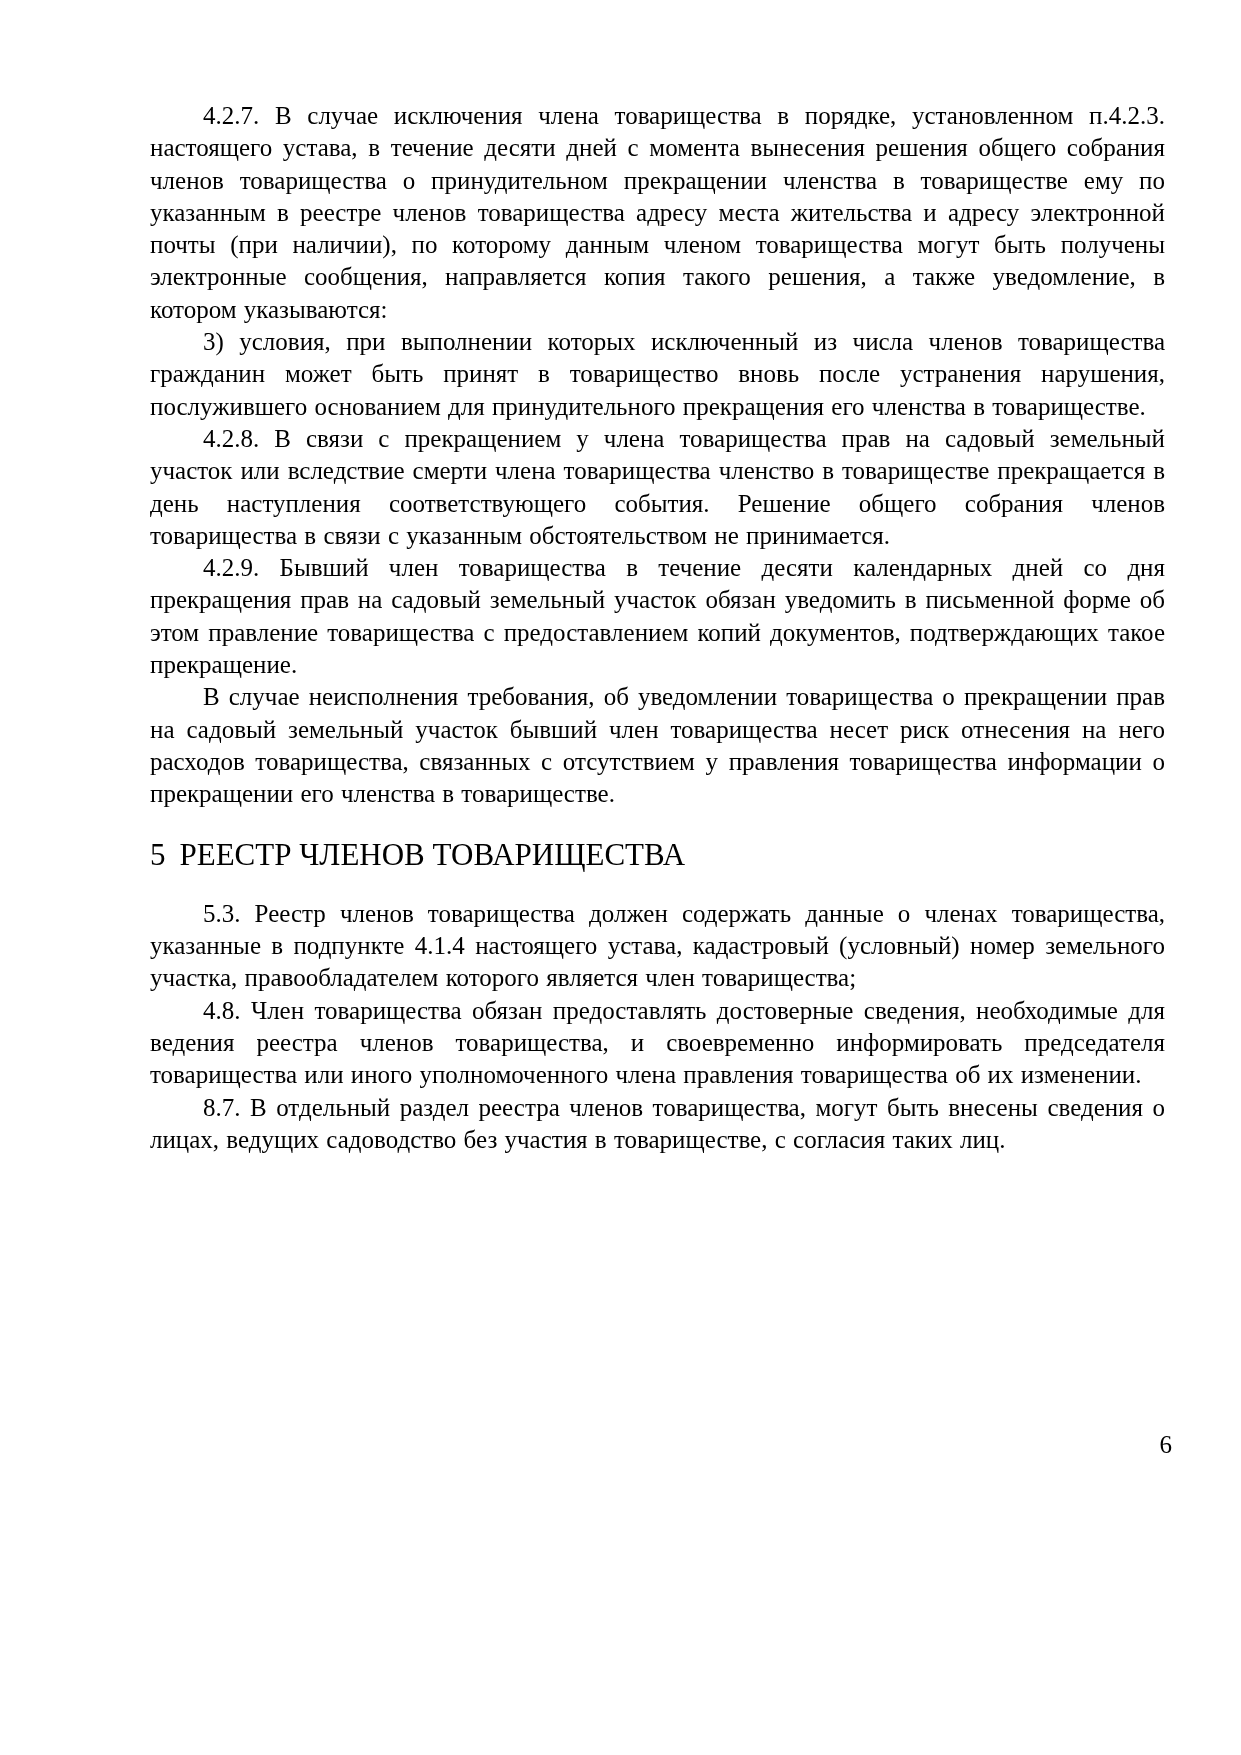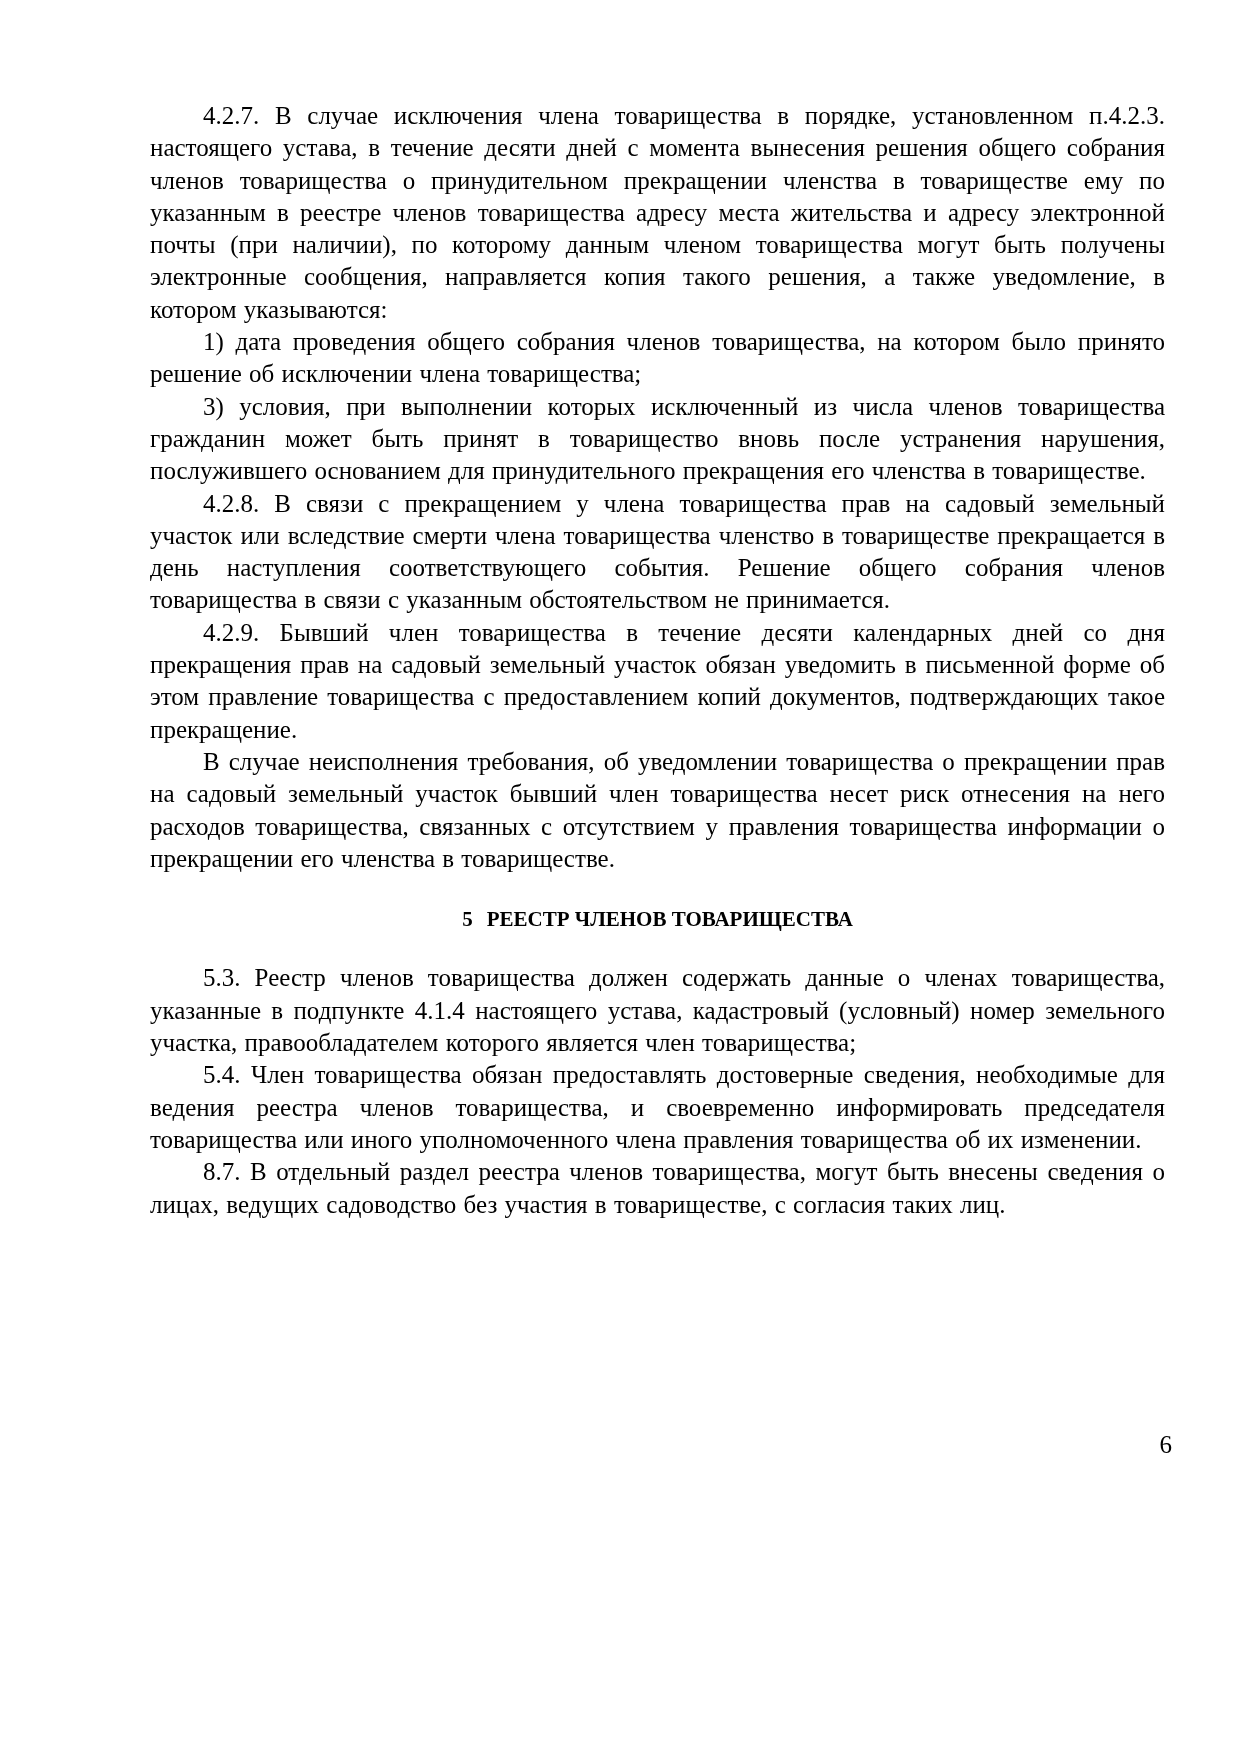--- a/index.html
+++ b/index.html
@@ -21,51 +21,50 @@
     overflow: hidden;
   }
   .para {
     margin: 0;
     text-align: justify;
     text-indent: 53px;
     word-spacing: 1px;
   }
   .doc-heading {
     margin: 28px 0 27px 0;
-    text-align: center;
-    font-weight: bold;
-    font-size: 21px;
+    text-align: left;
+    font-weight: normal;
+    font-size: 31px;
     line-height: 32.3px;
   }
   .doc-heading .heading-number {
     margin-right: 14px;
   }
   .page-number {
     position: absolute;
     right: 69px;
     bottom: 52px;
     font-size: 25px;
     line-height: 32px;
   }
 </style>
 </head>
 <body>
 
 <div class="page">
 
   <p class="para">4.2.7.  В случае исключения члена товарищества в порядке, установленном п.4.2.3. настоящего устава, в течение десяти дней с момента вынесения решения общего собрания членов товарищества о принудительном прекращении членства в товариществе ему по указанным в реестре членов товарищества адресу места жительства и адресу электронной почты (при наличии), по которому данным членом товарищества могут быть получены электронные сообщения, направляется копия такого решения, а также уведомление, в котором указываются:</p>
-  <p class="para">1)  дата проведения общего собрания членов товарищества, на котором было принято решение об исключении члена товарищества;</p>
   <p class="para">3)  условия, при выполнении которых исключенный из числа членов товарищества гражданин может быть принят в товарищество вновь после устранения нарушения, послужившего основанием для принудительного прекращения его членства в товариществе.</p>
   <p class="para">4.2.8.  В связи с прекращением у члена товарищества прав на садовый земельный участок или вследствие смерти члена товарищества членство в товариществе прекращается в день наступления соответствующего события. Решение общего собрания членов товарищества в связи с указанным обстоятельством не принимается.</p>
   <p class="para">4.2.9.  Бывший член товарищества в течение десяти календарных дней со дня прекращения прав на садовый земельный участок обязан уведомить в письменной форме об этом правление товарищества с предоставлением копий документов, подтверждающих такое прекращение.</p>
   <p class="para">В случае неисполнения требования, об уведомлении товарищества о прекращении прав на садовый земельный участок бывший член товарищества несет риск отнесения на него расходов товарищества, связанных с отсутствием у правления товарищества информации о прекращении его членства в товариществе.</p>
 
   <h2 class="doc-heading">
     <span class="heading-number">5</span><span>РЕЕСТР ЧЛЕНОВ ТОВАРИЩЕСТВА</span>
   </h2>
 
   <p class="para">5.3. Реестр членов товарищества должен содержать данные о членах товарищества, указанные в подпункте 4.1.4 настоящего устава, кадастровый (условный) номер земельного участка, правообладателем которого является член товарищества;</p>
-  <p class="para">5.4. Член товарищества обязан предоставлять достоверные сведения, необходимые для ведения реестра членов товарищества, и своевременно информировать председателя товарищества или иного уполномоченного члена правления товарищества об их изменении.</p>
+  <p class="para">4.8. Член товарищества обязан предоставлять достоверные сведения, необходимые для ведения реестра членов товарищества, и своевременно информировать председателя товарищества или иного уполномоченного члена правления товарищества об их изменении.</p>
   <p class="para">8.7. В отдельный раздел реестра членов товарищества, могут быть внесены сведения о лицах, ведущих садоводство без участия в товариществе, с согласия таких лиц.</p>
 
   <div class="page-number">6</div>
 
 </div>
 
 </body></html>

